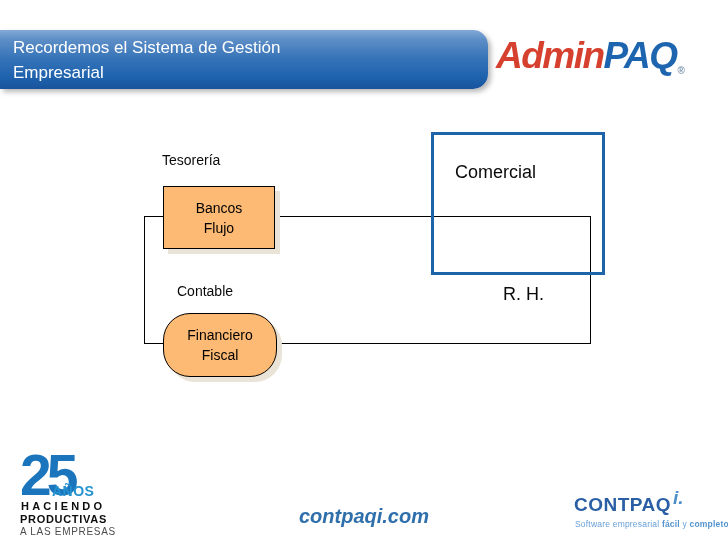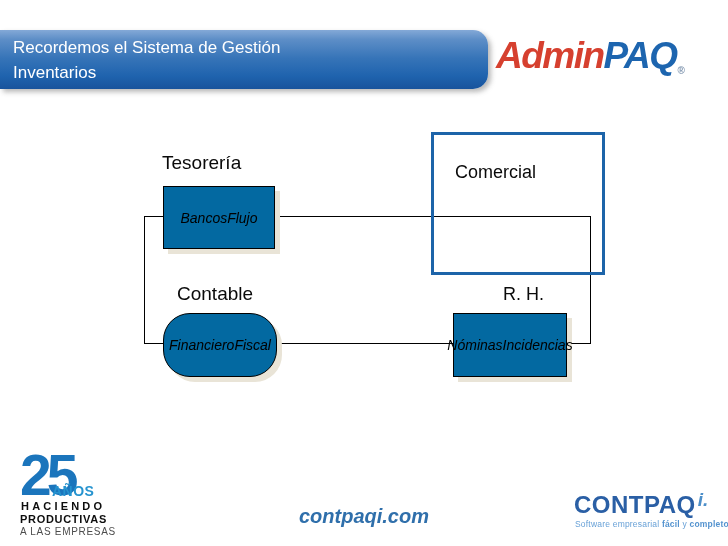--- a/index.html
+++ b/index.html
@@ -28,27 +28,27 @@
 
   
   .connector{
     position:absolute;left:144px;top:216px;width:445px;height:126px;
     border:1px solid #000;z-index:1;
   }
   .highlight-rect{
     position:absolute;left:431px;top:132px;width:168px;height:137px;
     border:3px solid #1d64a9;z-index:2;background:transparent;
   }
-  .mod-label{position:absolute;font-size:19px;color:#0a0a0a;z-index:4;white-space:nowrap;}
+  .mod-label{position:absolute;font-size:14px;color:#0a0a0a;z-index:4;white-space:nowrap;}
   .box{
     position:absolute;z-index:3;
-    display:flex;flex-direction:row;justify-content:center;align-items:center;
-    background:#0369a1;border:1px solid #000;
+    display:flex;flex-direction:column;justify-content:center;align-items:center;
+    background:#fdba74;border:1px solid #000;
     box-shadow:5px 5px 0 #e9e4d7;
-    font-size:14px;line-height:20px;color:#000;text-align:center;font-style:italic;
+    font-size:14px;line-height:20px;color:#000;text-align:center;
   }
   .box-tesoreria{left:163px;top:186px;width:110px;height:61px;}
   .box-comercial{left:455px;top:187px;width:108px;height:59px;}
   .box-contable{left:163px;top:313px;width:112px;height:62px;border-radius:27px;}
   .box-rh{left:453px;top:313px;width:112px;height:62px;}
   .lbl-tesoreria{left:162px;top:152px;}
   .lbl-comercial{left:455px;top:155px;font-size:18px;margin-top:7px;}
   .lbl-contable{left:177px;top:283px;}
   .lbl-rh{left:503px;top:284px;font-size:18px;}
 
@@ -67,33 +67,33 @@
   .anniv-l3{position:absolute;left:0;top:74px;font-size:10px;letter-spacing:0.7px;color:#4d4d4d;white-space:nowrap;}
 
   
   .website{
     position:absolute;left:0;right:0;top:505px;text-align:center;
     font-size:20px;font-weight:bold;font-style:italic;color:#2f6fab;
   }
 
   
   .contpaq{position:absolute;left:574px;top:492px;width:150px;height:40px;white-space:nowrap;}
-  .contpaq-name{font-size:24px;font-weight:bold;color:#2a5fa5;letter-spacing:0.5px;line-height:26px;}
+  .contpaq-name{font-size:19px;font-weight:bold;color:#2a5fa5;letter-spacing:0.5px;line-height:26px;}
   .contpaq-i{font-size:19px;font-weight:bold;font-style:italic;color:#4d8fc9;position:relative;top:-7px;left:2px;}
   .contpaq-tagline{position:absolute;left:1px;top:27px;font-size:8.5px;color:#68a1d7;letter-spacing:0.2px;}
   .contpaq-tagline b{color:#5493cf;}
 </style>
 </head>
 <body>
 
 <div class="slide">
 
   <div class="banner">
     <div>Recordemos el Sistema de Gestión</div>
-    <div>Inventarios</div>
+    <div>Empresarial</div>
   </div>
 
   <div class="adminpaq">
     <span class="ap-admin">Admin</span><span class="ap-paq">PAQ</span><span class="ap-reg">®</span>
   </div>
 
   <div class="connector"></div>
 
   <div class="highlight-rect"></div>
 
@@ -105,24 +105,20 @@
 
   <div class="mod-label lbl-comercial">Comercial</div>
 
   <div class="mod-label lbl-contable">Contable</div>
   <div class="box box-contable">
     <div>Financiero</div>
     <div>Fiscal</div>
   </div>
 
   <div class="mod-label lbl-rh">R. H.</div>
-  <div class="box box-rh">
-    <div>Nóminas</div>
-    <div>Incidencias</div>
-  </div>
 
   <div class="anniv">
     <div class="anniv-25">25</div>
     <div class="anniv-anios">AÑOS</div>
     <div class="anniv-l1">HACIENDO</div>
     <div class="anniv-l2">PRODUCTIVAS</div>
     <div class="anniv-l3">A LAS EMPRESAS</div>
   </div>
 
   <div class="website">contpaqi.com</div>

